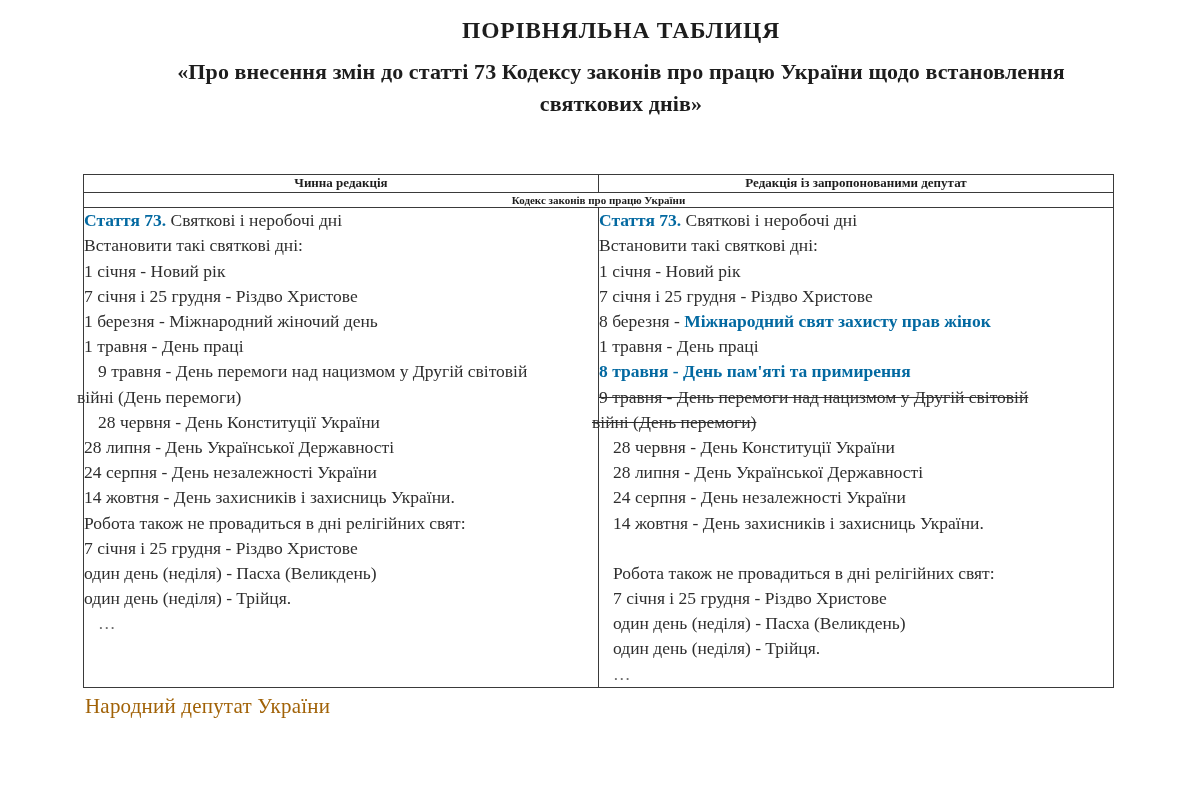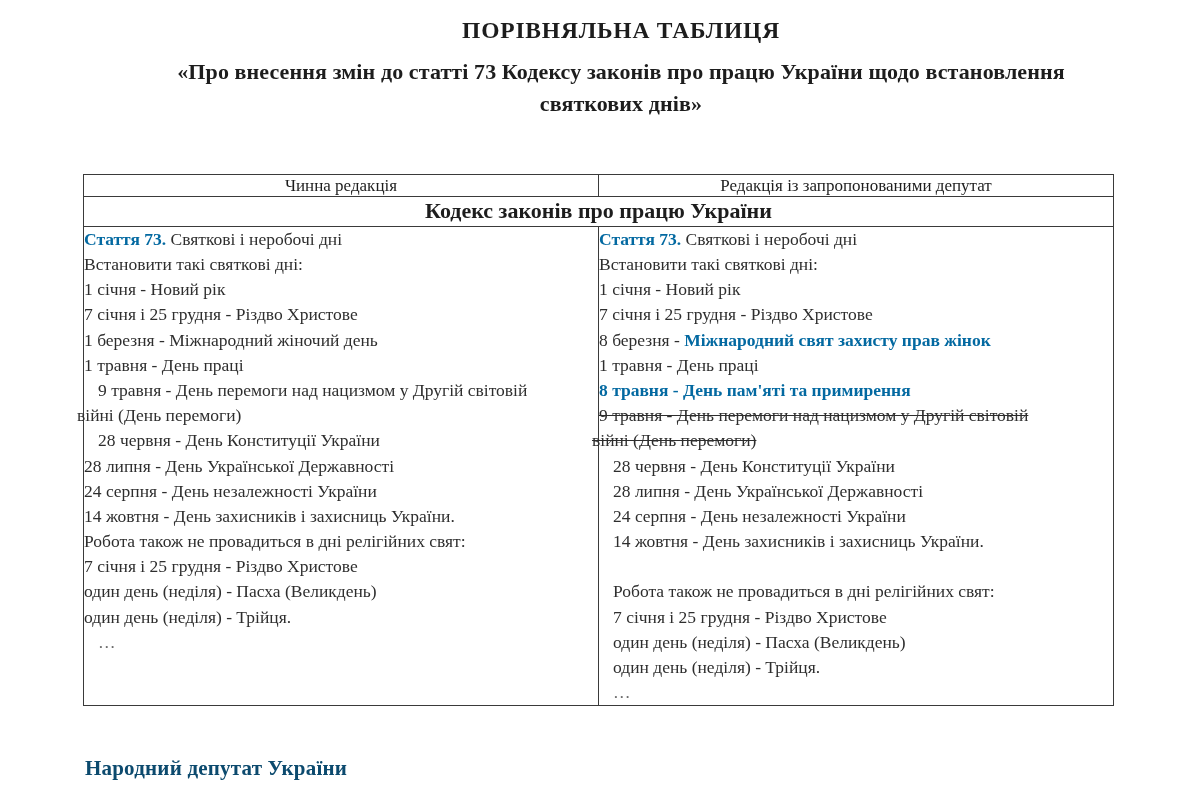--- a/index.html
+++ b/index.html
@@ -67,31 +67,31 @@
   table.cmp td {
     border: 1.6px solid #3a3a3a;
     vertical-align: top;
     padding: 0;
   }
   .col-left  { width: 515px; }
   .col-right { width: 515px; }
 
   .hdr-cell {
     text-align: center;
-    font-weight: normal;
-    font-size: 17px;
+    font-weight: bold;
+    font-size: 13px;
     color: #1d1d1d;
     padding: 5px 6px 6px 6px;
     height: 17px;
     line-height: 1.25;
   }
   .merged-cell {
     text-align: center;
     font-weight: bold;
-    font-size: 22px;
+    font-size: 11px;
     color: #1d1d1d;
     padding: 25px 6px 26px 6px;
     line-height: 1.3;
   }
 
   .body-cell {
     padding: 10px 9px 14px 9px;
     height: 420px;
   }
 
@@ -131,24 +131,24 @@
   .txt .hang {
     display: block;
     text-indent: 0;
     margin-left: -7px;
   }
 
   
   .footer {
     position: absolute;
     left: 85px;
-    top: 756px;
+    top: 694px;
     font-size: 21px;
-    font-weight: bold;
-    color: #0c4a6e;
+    font-weight: normal;
+    color: #a16207;
     letter-spacing: 0.2px;
   }
 </style>
 </head>
 <body>
 
 <div class="page">
 
   <div class="doc-title">
     <div class="line line-1">ПОРІВНЯЛЬНА ТАБЛИЦЯ</div>

